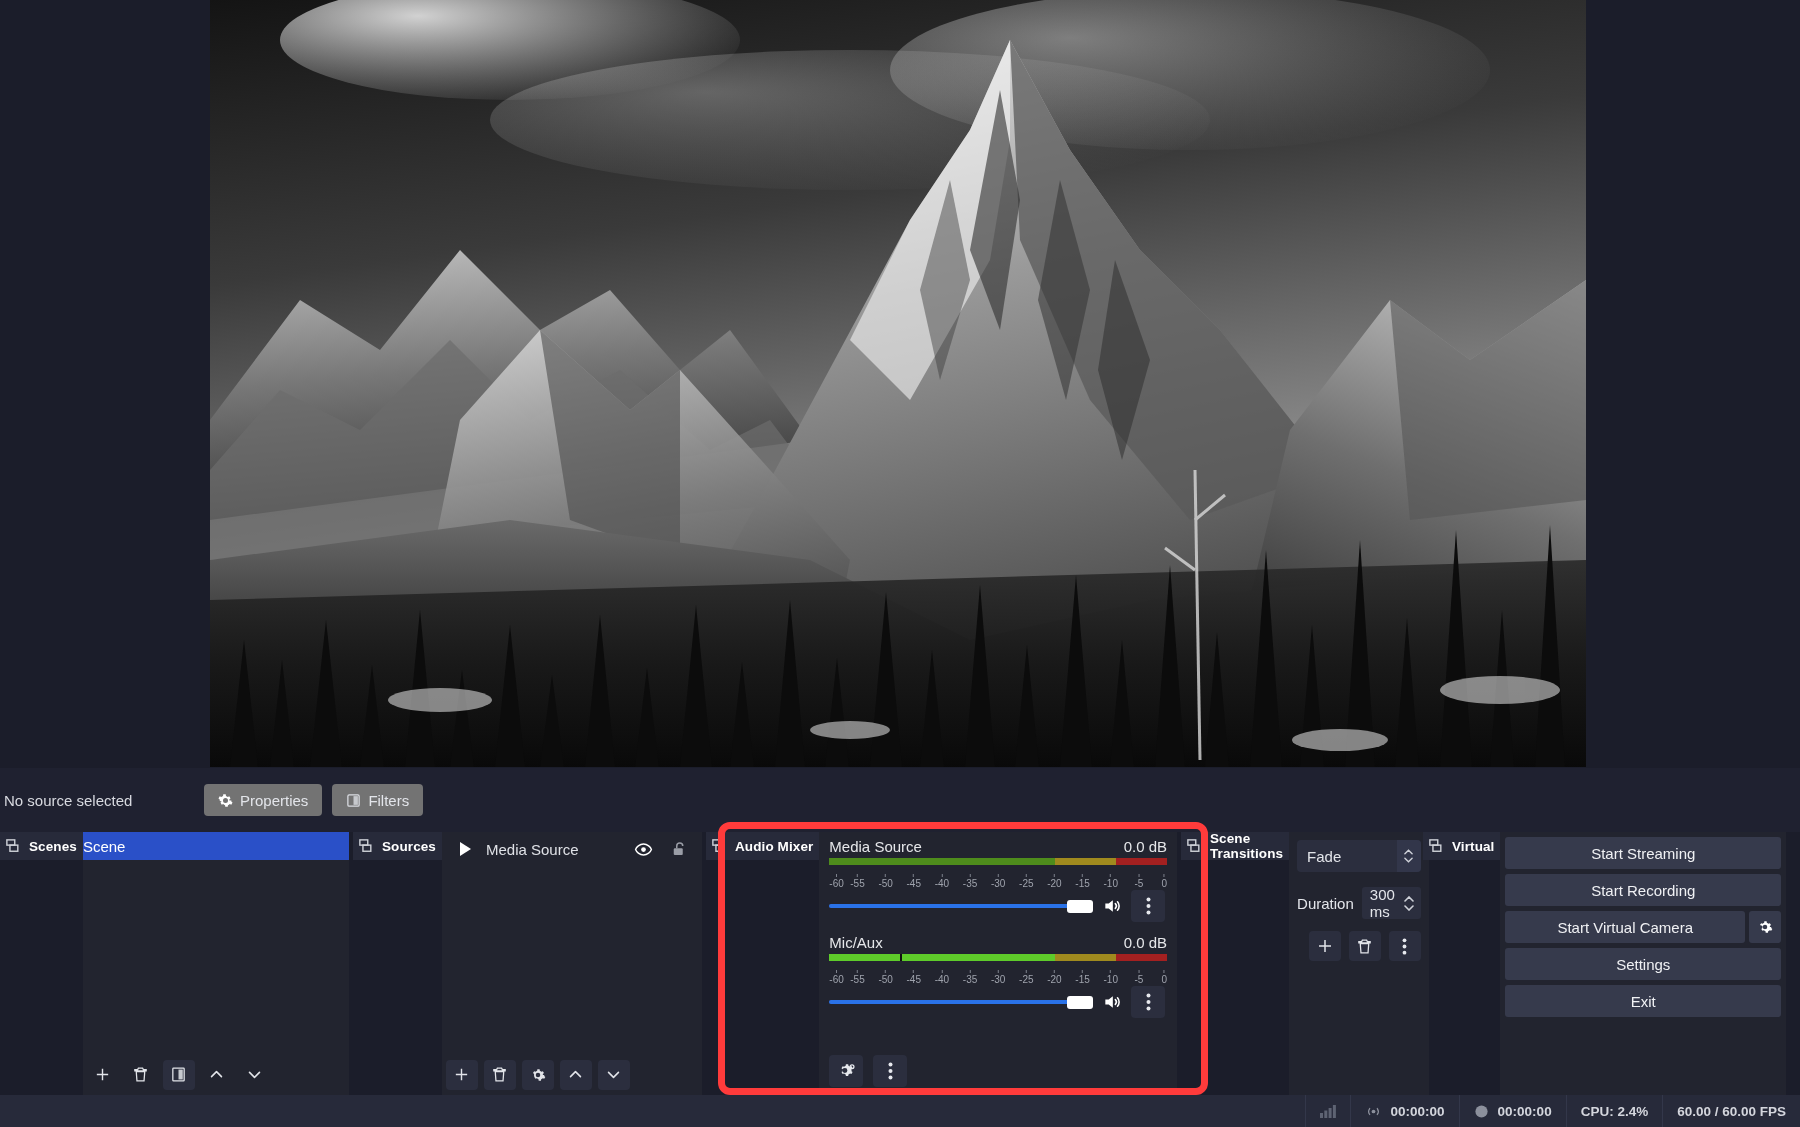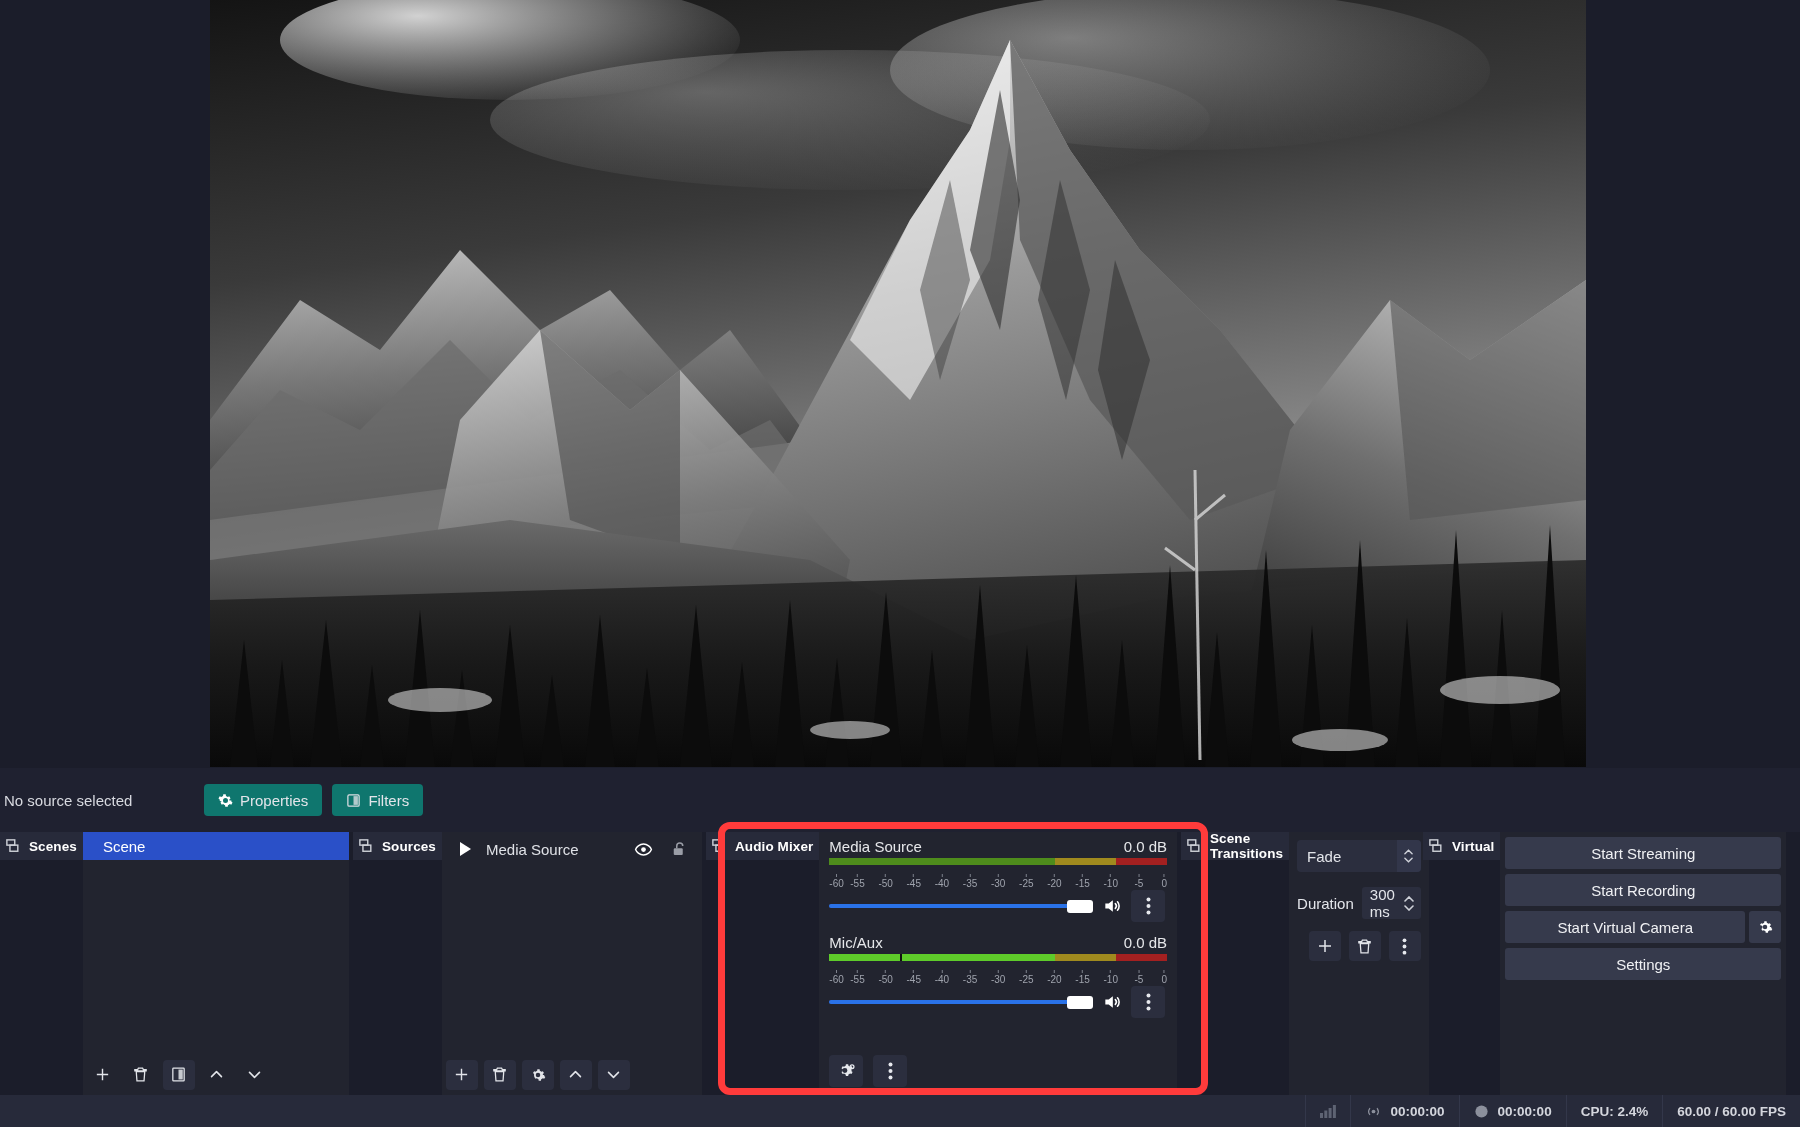--- a/index.html
+++ b/index.html
@@ -27,21 +27,21 @@
   
   .srcbar {
     position: absolute; left: 0; top: 768px; width: 1800px; height: 64px;
     background: #1f2130;
     display: flex; align-items: center;
   }
   .srcbar-label {
     margin-left: 4px; font-size: 15px; color: #d8dae0; width: 200px;
   }
   .pillbtn {
-    background: #0f766e; border: none; border-radius: 4px;
+    background: #737373; border: none; border-radius: 4px;
     color: #e3e5ea; font-size: 15px; height: 32px;
     display: inline-flex; align-items: center; gap: 7px;
     padding: 0 14px; cursor: pointer;
     font-family: "Liberation Sans", sans-serif;
   }
   .pillbtn + .pillbtn { margin-left: 10px; }
 
   
   .docks {
     position: absolute; left: 0; top: 832px; width: 1800px; height: 263px;
@@ -62,21 +62,21 @@
   .dock-scenes  { width: 349px; }
   .dock-sources { width: 349px; }
   .dock-mixer   { width: 471px; }
   .dock-trans   { width: 238px; }
   .dock-controls{ width: 363px; }
 
   
   .list { padding: 0; }
   .list-row {
     height: 28px; display: flex; align-items: center;
-    padding: 0 20px; font-size: 15px; color: #dfe1e6; cursor: pointer;
+    padding: 0 0; font-size: 15px; color: #dfe1e6; cursor: pointer;
   }
   .list-row.selected { background: #2a50c8; color: #ffffff; }
 
   
   .src-row {
     height: 34px; display: flex; align-items: center;
     padding: 0 12px 0 16px; font-size: 15px; color: #dfe1e6; cursor: pointer;
     gap: 14px;
   }
   .src-row .name { flex: 1; }
@@ -686,20 +686,23 @@
             <button class="ctrl-btn">Start Virtual Camera</button>
             <button class="ctrl-gear">
               <svg width="16" height="16" viewBox="0 0 24 24" fill="#ffffff">
                 <path d="M12 8.6a3.4 3.4 0 100 6.8 3.4 3.4 0 000-6.8zm9.4 3.4c0 .5-.05 1-.13 1.5l1.73 1.35-1.7 2.95-2.05-.85a6.6 6.6 0 01-2.5 1.45l-.3 2.2h-3.4l-.3-2.2a6.6 6.6 0 01-2.5-1.45l-2.05.85-1.7-2.95 1.73-1.35c-.08-.5-.13-1-.13-1.5s.05-1 .13-1.5L4.47 9.15l1.7-2.95 2.05.85a6.6 6.6 0 012.5-1.45l.3-2.2h3.4l.3 2.2a6.6 6.6 0 012.5 1.45l2.05-.85 1.7 2.95-1.73 1.35c.08.5.13 1 .13 1.5z"></path>
               </svg>
             </button>
           </div>
           <div class="ctrl-line">
             <button class="ctrl-btn">Settings</button>
           </div>
+          <div class="ctrl-line">
+            <button class="ctrl-btn">Exit</button>
+          </div>
         </div>
       </div>
     </div>
 
   </div>
 
   <div class="mixer-frame"></div>
 
   <div class="statusbar">
     <div class="st-cell first">

